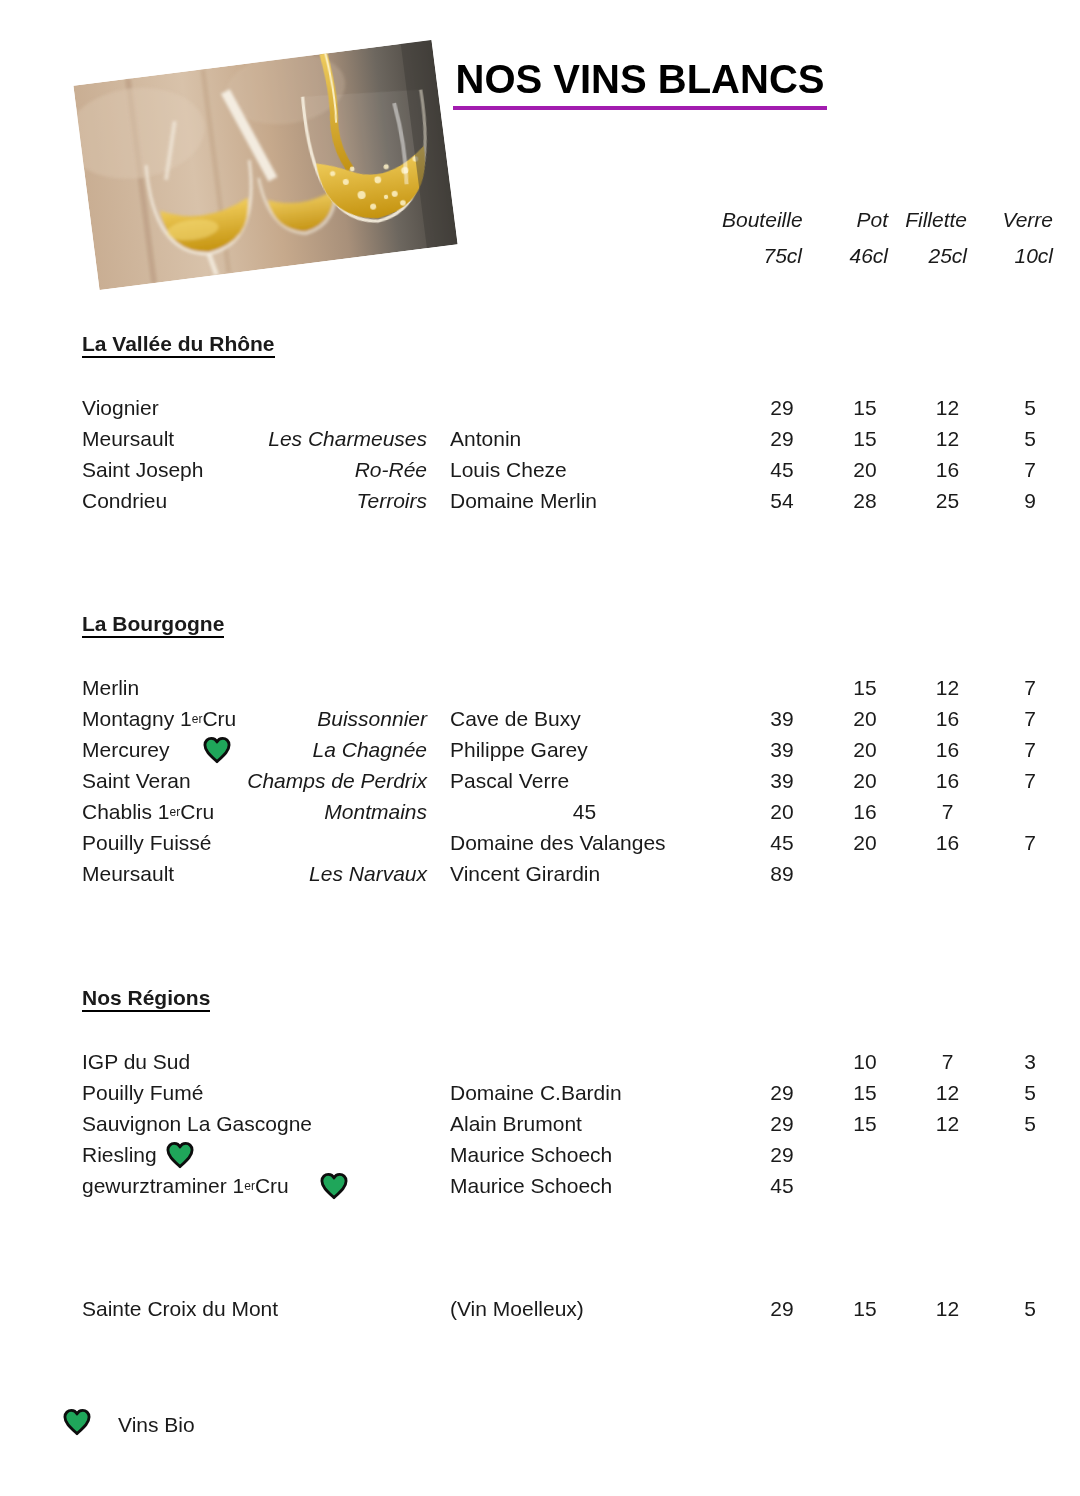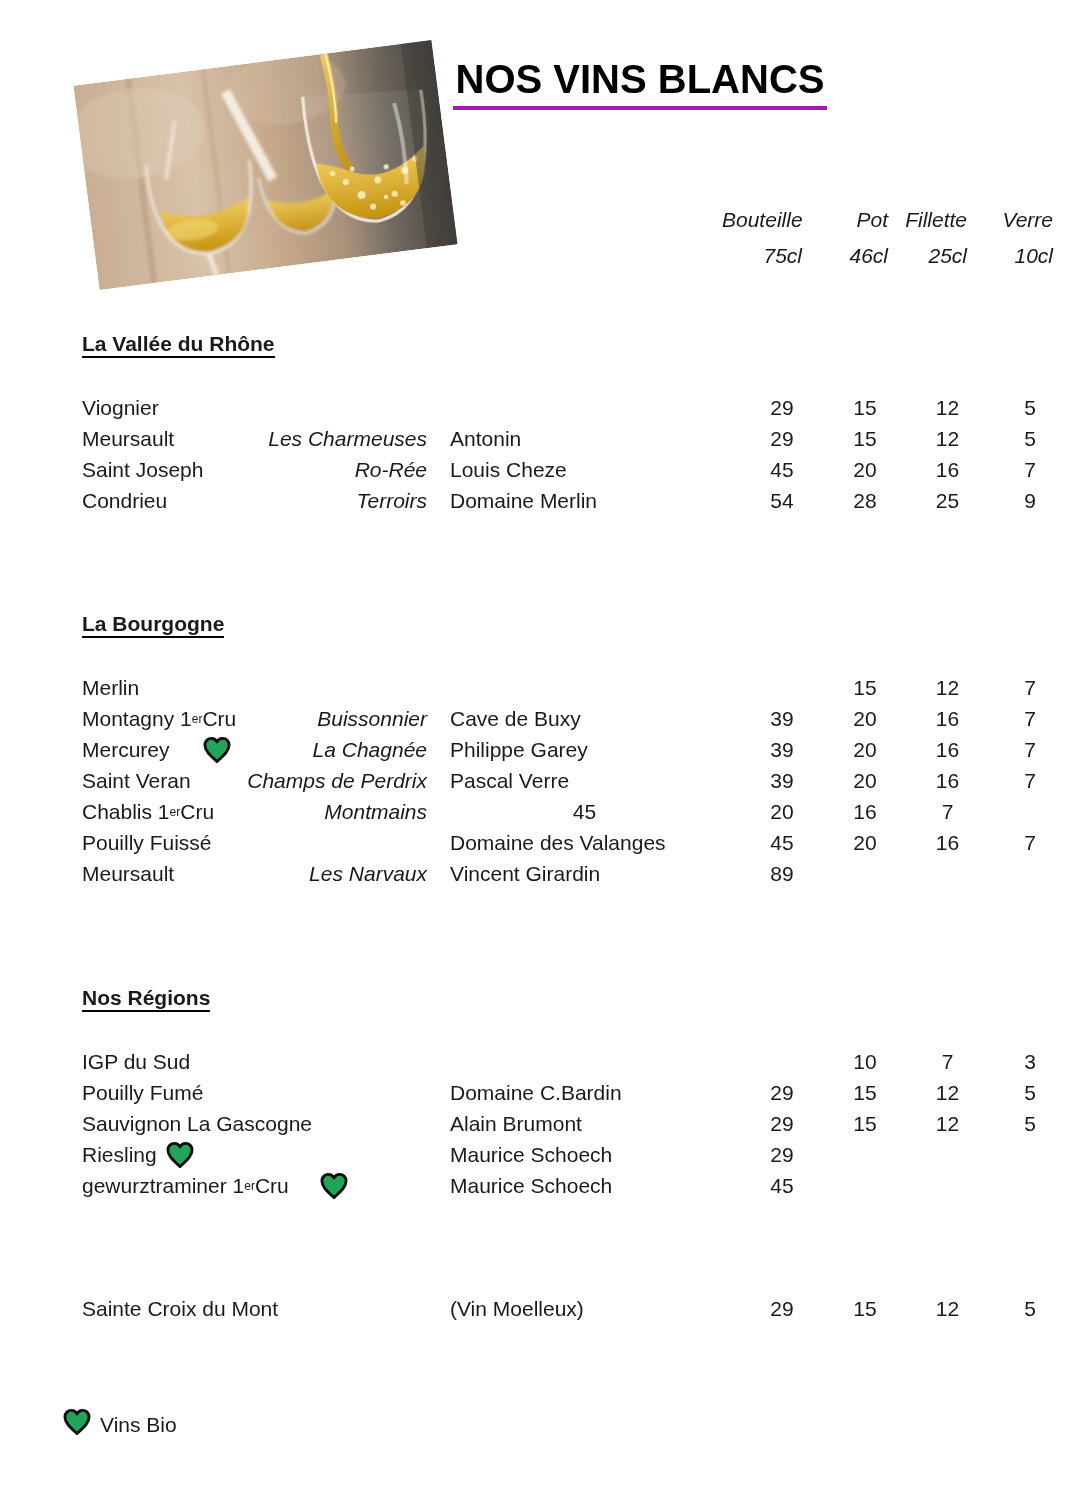--- a/index.html
+++ b/index.html
@@ -33,21 +33,21 @@
   .c.name{display:flex;align-items:center;}
   .c.cuvee{text-align:right;font-style:italic;}
   .c.prod{padding-left:23px;}
   .c.price{text-align:center;}
   sup{font-size:12px;line-height:0;vertical-align:super;}
   .heart{flex:0 0 auto;}
 
   
   .legend{position:absolute;left:62px;top:1408px;display:flex;align-items:center;
           font-size:21px;}
-  .legend .txt{margin-left:8px;}
+  .legend .txt{margin-left:26px;}
 </style>
 </head>
 <body>
 
 <div class="page">
 
   <div class="photo">
     <svg viewBox="0 0 361 206" preserveAspectRatio="none">
       <defs>
         <linearGradient id="wood" x1="0" y1="0" x2="1" y2="0">

